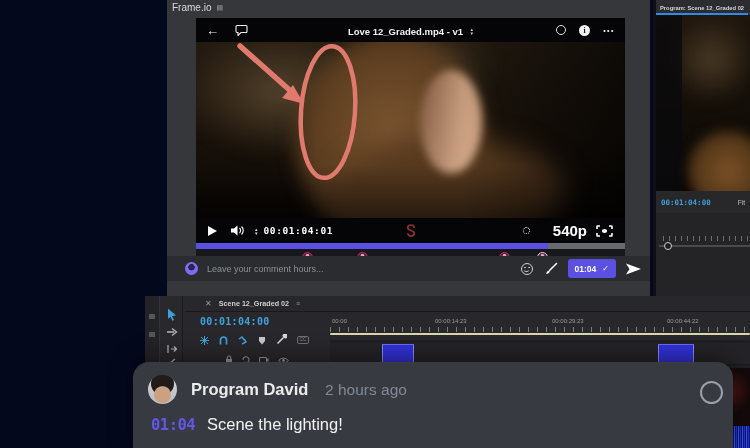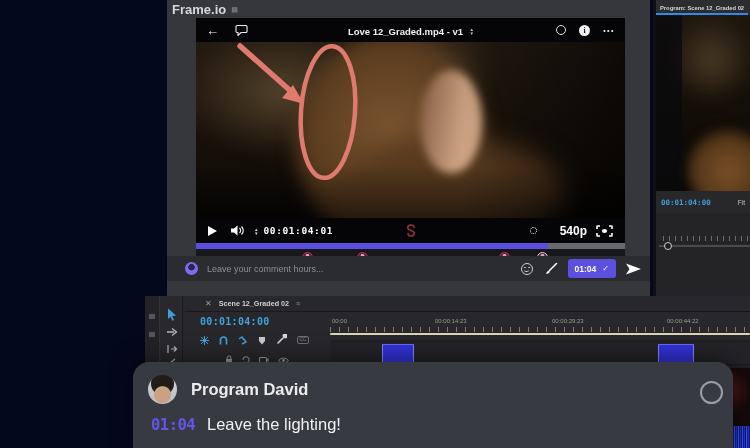--- a/index.html
+++ b/index.html
@@ -2,21 +2,21 @@
 <html><head>
 <meta charset="utf-8">
 <style>
   * { box-sizing: border-box; margin: 0; padding: 0; }
   html, body { width: 750px; height: 448px; overflow: hidden; }
   body { background: #04081d; position: relative; font-family: "Liberation Sans", sans-serif; }
 
   
   #frameio-panel { position:absolute; left:167px; top:0; width:483px; height:448px; background:#35373b; z-index:1; }
   .fio-header { position:absolute; top:2px; left:5px; display:flex; align-items:center; gap:5px; }
-  .fio-title { font-size:13px; font-weight:bold; color:#d8d8d8; }
+  .fio-title { font-size:10px; font-weight:normal; color:#d8d8d8; }
   .fio-menu { font-size:7px; color:#9a9a9a; }
 
   #player { position:absolute; left:29px; top:18px; width:429px; height:252px; background:#08090b; }
   .player-header { position:absolute; top:0; left:0; right:0; height:24px; background:#050507; display:flex; align-items:center; padding:0 10px; }
   .ph-back { color:#eee; font-size:13px; margin-right:16px; }
   .ph-bubble { margin-right:10px; display:flex; }
   .ph-title-wrap { position:absolute; left:0; right:0; text-align:center; pointer-events:none; }
   .ph-title { font-size:9.5px; font-weight:bold; color:#f0f0f0; }
   .ph-chev { font-size:5px; color:#cfcfcf; display:inline-block; line-height:4px; margin-left:3px; vertical-align:middle; }
   .ph-right { margin-left:auto; display:flex; align-items:center; gap:13px; z-index:2; }
@@ -37,21 +37,21 @@
   .annotation-svg { position:absolute; inset:0; }
 
   .controls { position:absolute; top:200px; left:0; right:0; height:25px; background:#050507; display:flex; align-items:center; padding:0 12px; }
   .c-play { width:0; height:0; border-left:9px solid #fff; border-top:5.5px solid transparent; border-bottom:5.5px solid transparent; margin-right:14px; }
   .c-vol { display:flex; margin-right:10px; }
   .c-chev { font-size:5px; color:#ddd; line-height:4px; margin-right:6px; }
   .c-time { font-family:"DejaVu Sans Mono",monospace; font-size:9.5px; font-weight:bold; color:#fff; letter-spacing:.6px; }
   .c-loop { position:absolute; left:50%; transform:translateX(-50%); display:flex; }
   .c-right { margin-left:auto; display:flex; align-items:center; gap:9px; }
   .c-gear { width:7px; height:7px; border:1.6px dotted #ececec; border-radius:50%; }
-  .c-quality { font-size:12px; font-weight:bold; color:#fff;margin-left:14px; }
+  .c-quality { font-size:15px; font-weight:bold; color:#fff;margin-left:14px; }
   .c-full { display:flex; }
 
   .progress { position:absolute; top:225px; left:0; right:0; height:6px; background:#67696d; }
   .progress-fill { height:100%; background:#5b4fe0; }
   .markers-strip { position:absolute; top:231px; left:0; right:0; height:21px; background:#17181b; }
   .marker { position:absolute; top:3px; width:11px; height:11px; border-radius:50%; border:1.5px solid #c02c5e;
             background:radial-gradient(circle at 50% 32%, #d9a8bc 0 1.6px, #5c1f3a 2.2px 70%, #28121e 100%); }
 
   .comment-bar { position:absolute; top:256px; left:0; right:0; height:25px; background:#2a2c30; display:flex; align-items:center; padding:0 8px 0 18px; }
   .cb-avatar { width:13px; height:13px; border-radius:50%; background:radial-gradient(circle at 50% 40%, #2c2450 0 3px, #7b6cf0 3.5px); margin-right:9px; flex:none; }
@@ -337,16 +337,17 @@
         <div class="clip" style="left: 78.1%; width: 8.6%;"></div>
       </div>
     <div class="tl-thumb"></div>
     <div class="tl-wave"></div>
   </div>
 </div>
 
 <div id="comment-card">
   <div class="cc-avatar"></div>
   <span class="cc-name">Program David</span>
+  <span class="cc-ago">2 hours ago</span>
   <span class="cc-time">01:04</span>
-  <span class="cc-text">Leave the lighting!</span>
+  <span class="cc-text">Scene the lighting!</span>
   <div class="cc-circle"></div>
 </div>
 
 </body></html>

